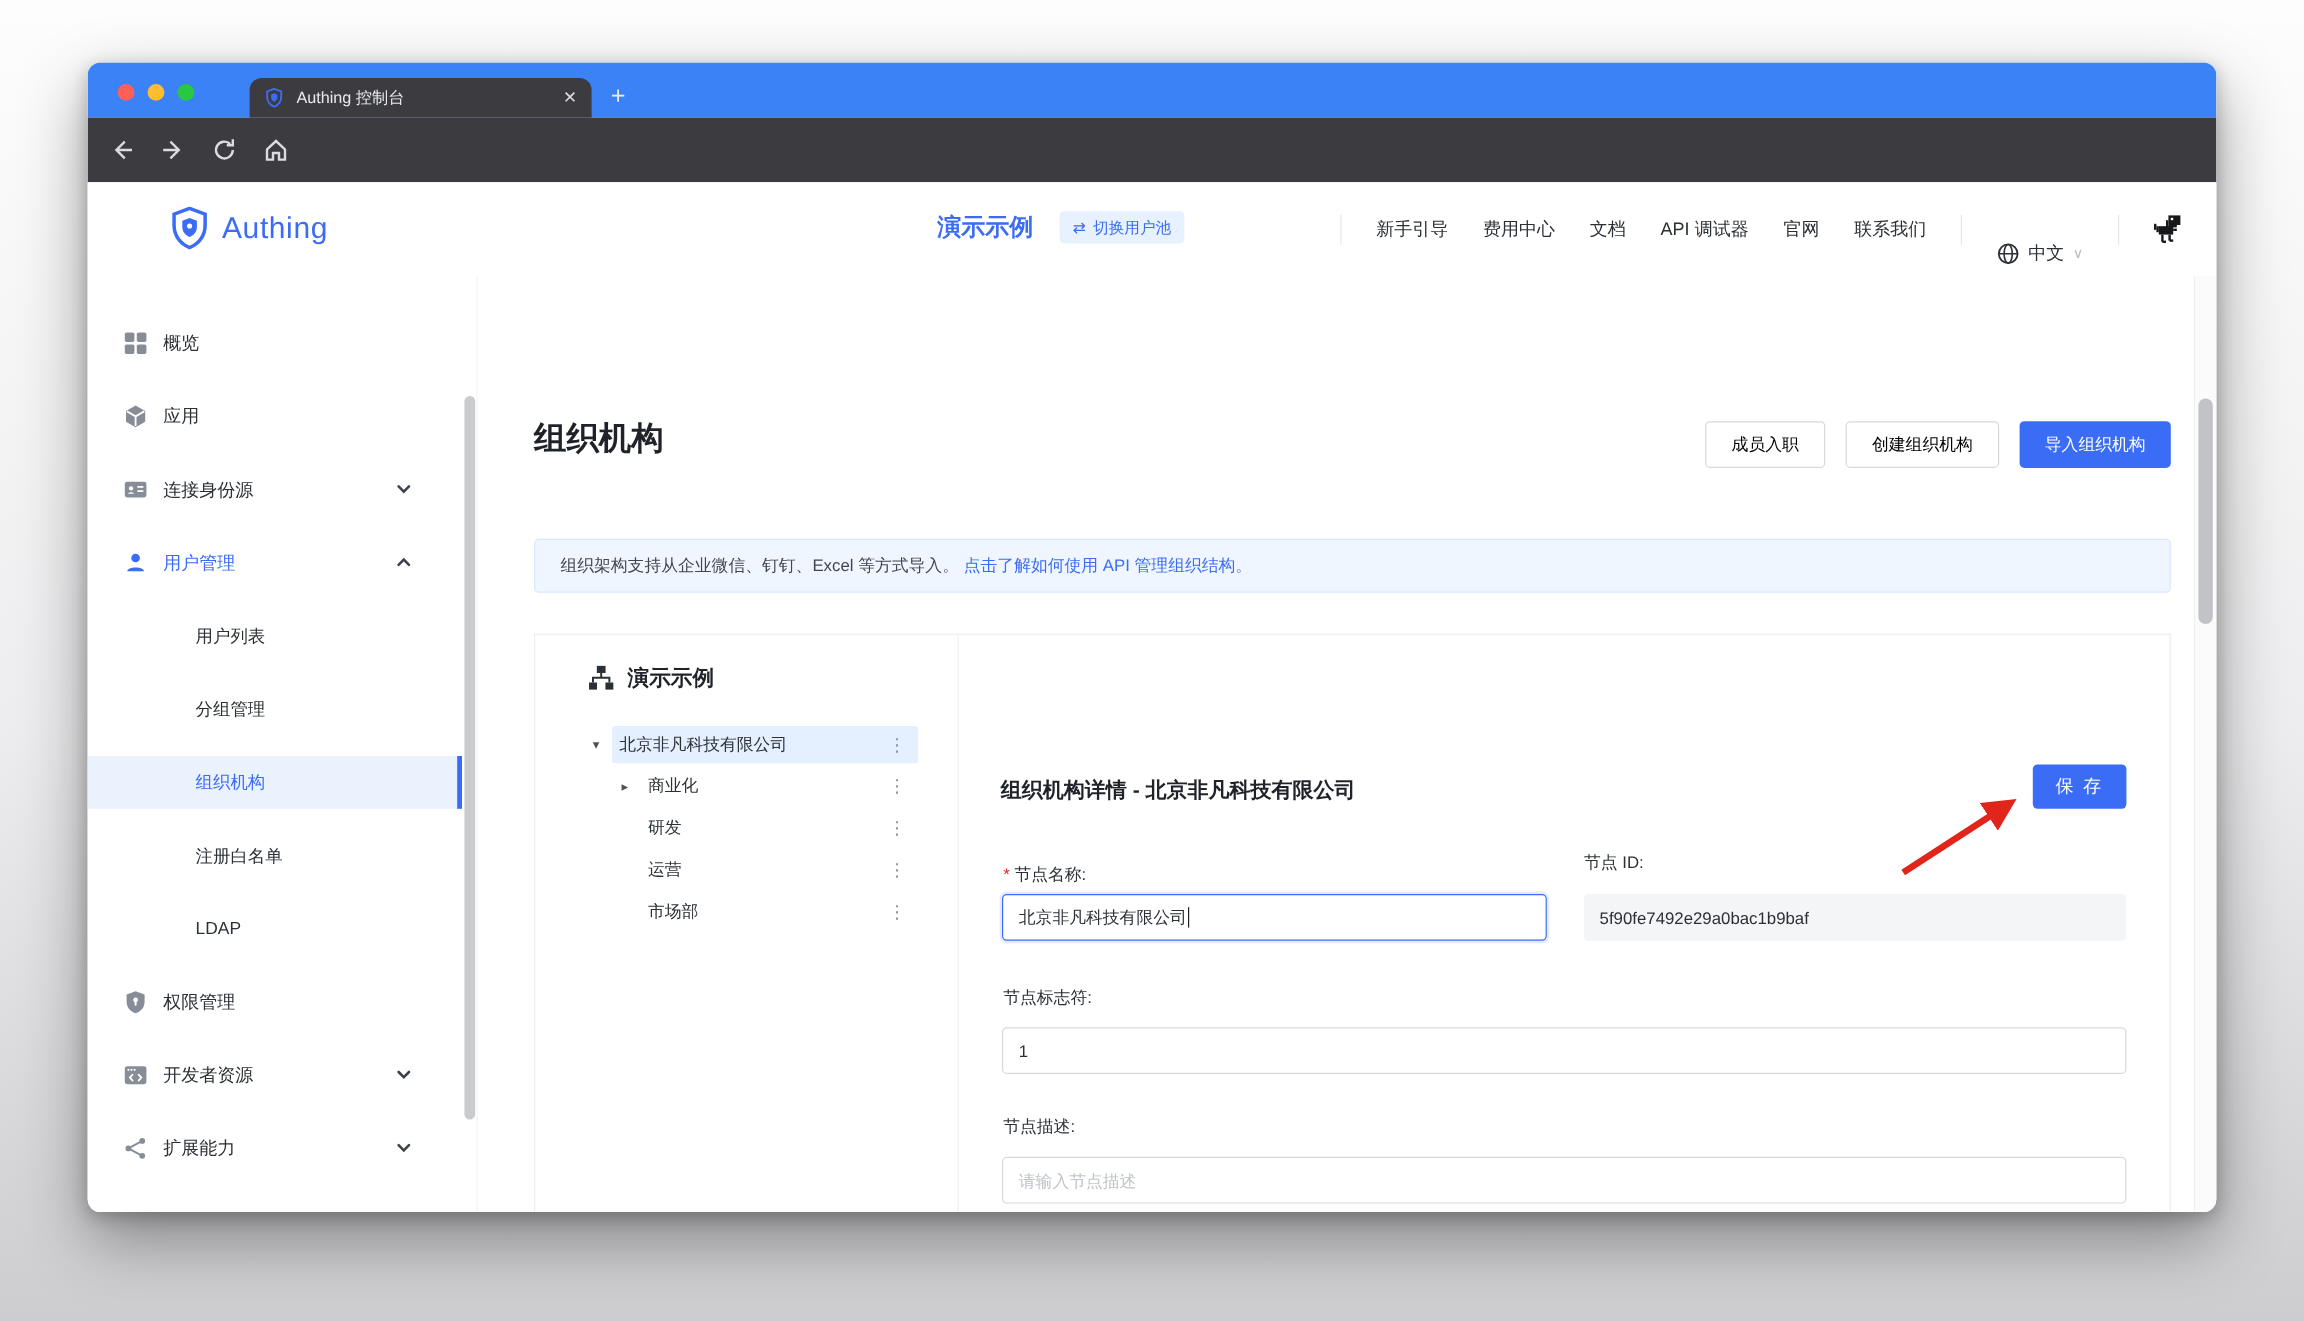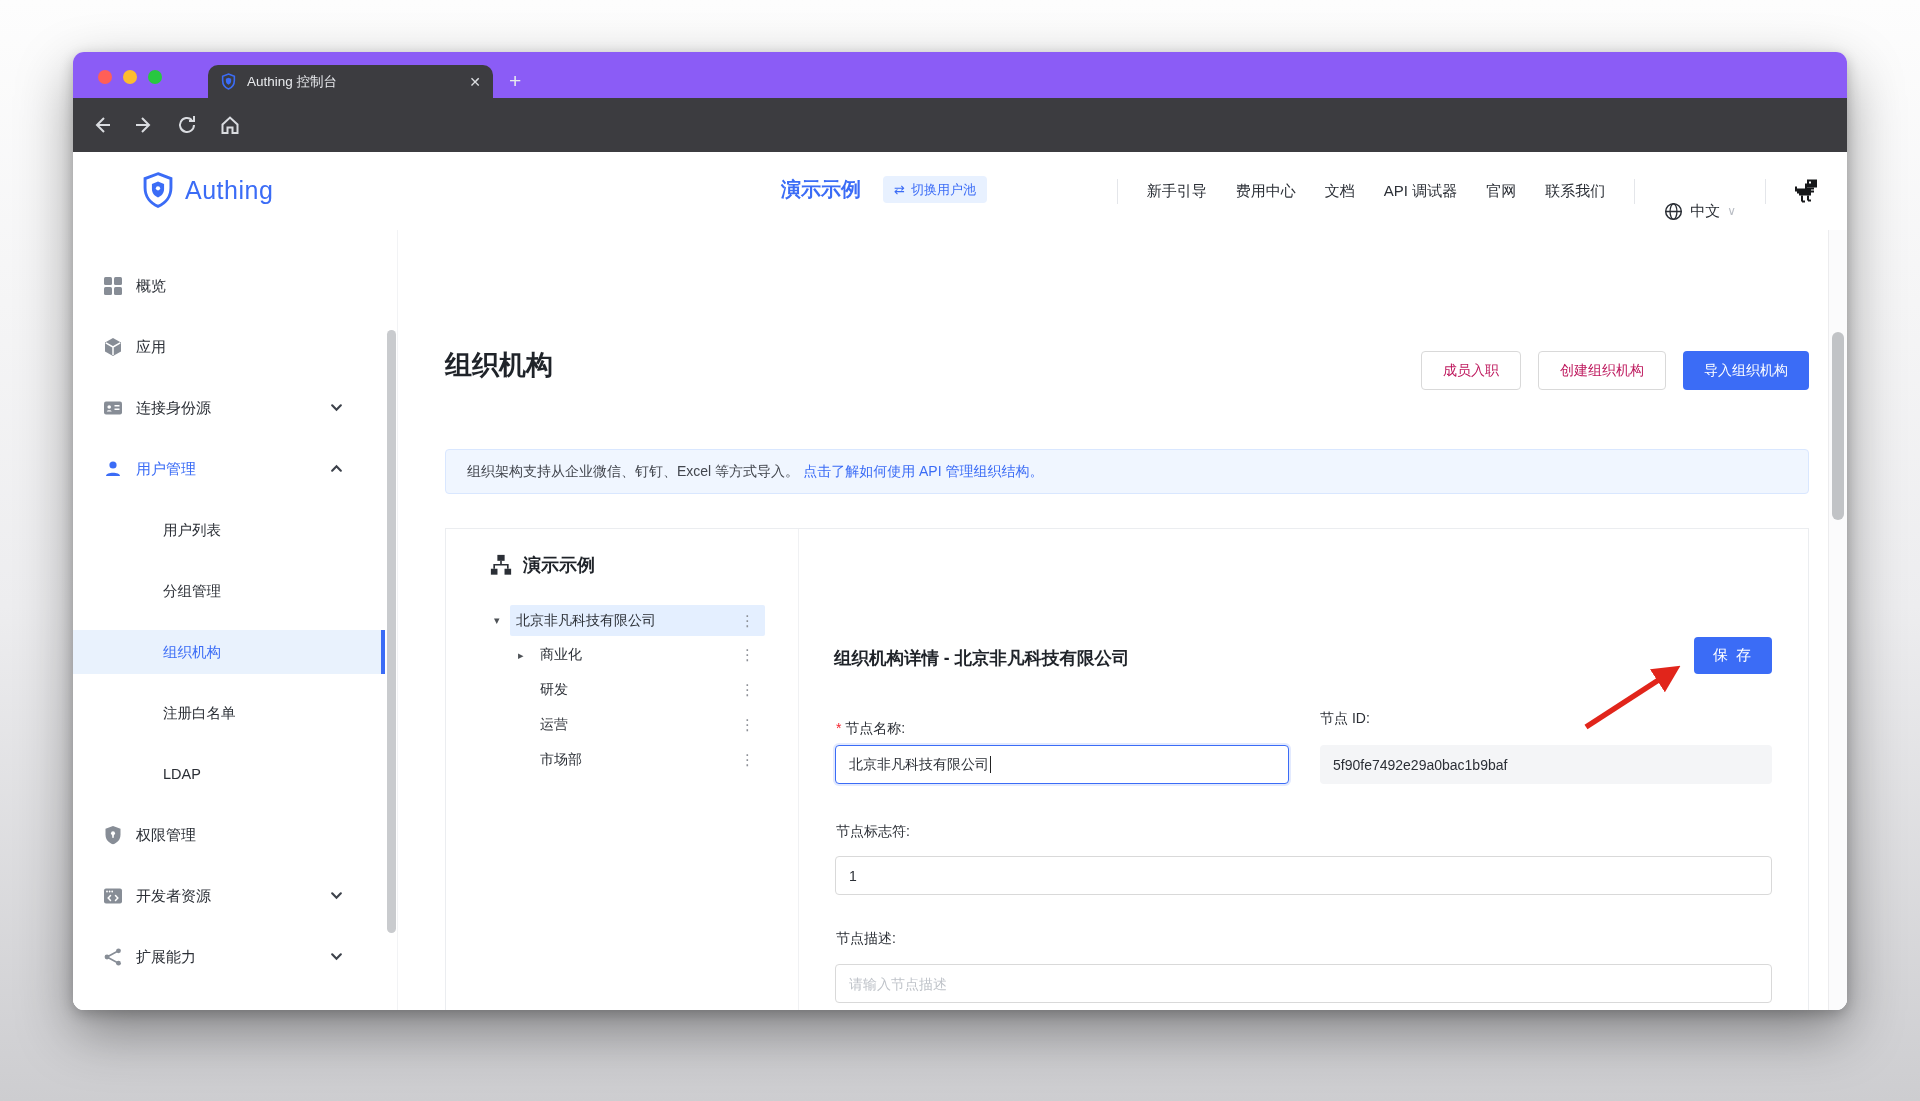--- a/index.html
+++ b/index.html
@@ -10,21 +10,21 @@
     overflow:hidden;
   }
   .stage { position:relative; width:1920px; height:1101px; }
 
   
   .window {
     position:absolute; left:73px; top:52px; width:1774px; height:958px;
     border-radius:11px; overflow:hidden; background:#fff;
     box-shadow:0 22px 55px rgba(0,0,0,.38), 0 4px 14px rgba(0,0,0,.22);
   }
-  .titlebar { position:absolute; left:0; top:0; width:100%; height:46px; background:#8b5cf6; }
+  .titlebar { position:absolute; left:0; top:0; width:100%; height:46px; background:#3b82f6; }
   .traffic { position:absolute; top:18px; width:14px; height:14px; border-radius:50%; }
   .t-red { left:25px; background:#ff5f57; }
   .t-yellow { left:50px; background:#febc2e; }
   .t-green { left:75px; background:#28c840; }
   .tab {
     position:absolute; left:135px; top:13px; width:285px; height:33px;
     background:#3c3c40; border-radius:10px 10px 0 0;
     display:flex; align-items:center; padding:0 12px; gap:10px;
   }
   .tab-title { color:#e8eaed; font-size:13.5px; flex:1; white-space:nowrap; overflow:hidden; }
@@ -93,21 +93,21 @@
   
   .page-scroll { position:absolute; right:0; top:78px; width:19px; height:780px; background:#fbfbfc; border-left:1px solid #ececee; }
   .page-thumb { position:absolute; left:3px; top:102px; width:12px; height:188px; border-radius:6px; background:#c1c3c6; }
 
   
   .main { position:absolute; left:326px; top:78px; width:1429px; height:780px; background:#fff; } 
 
   .page-title { position:absolute; left:46px; top:132px; font-size:27px; font-weight:700; color:#1f2329; }
   .hdr-actions { position:absolute; right:19px; top:143px; display:flex; gap:17px; }
   .btn { height:39px; border-radius:4px; font-size:14px; display:flex; align-items:center; justify-content:center; }
-  .btn.ghost { background:#fff; border:1px solid #d9d9d9; color:#be185d; padding:0 21px; }
+  .btn.ghost { background:#fff; border:1px solid #d9d9d9; color:#000000; padding:0 21px; }
   .btn.primary { background:#3b6cf6; color:#fff; border:none; padding:0 21px; }
 
   .banner {
     position:absolute; left:46px; top:219px; width:1364px; height:45px;
     background:#f0f6ff; border:1px solid #d9e7ff; border-radius:4px;
     display:flex; align-items:center; padding-left:21px; font-size:14px; color:#42464e;
   }
   .banner a { color:#3b6cf6; text-decoration:none; margin-left:4px; }
 
   .card {

